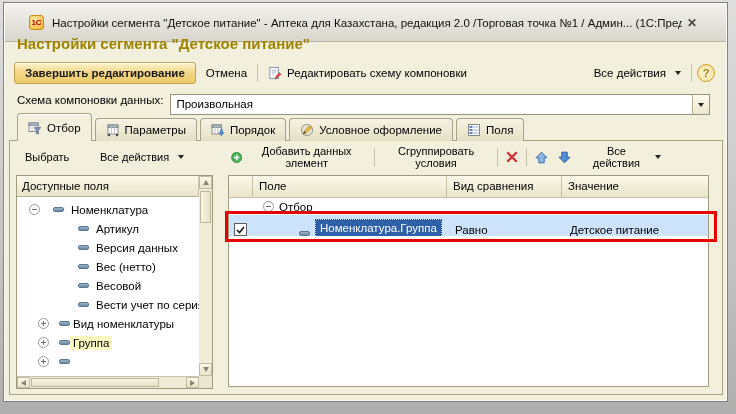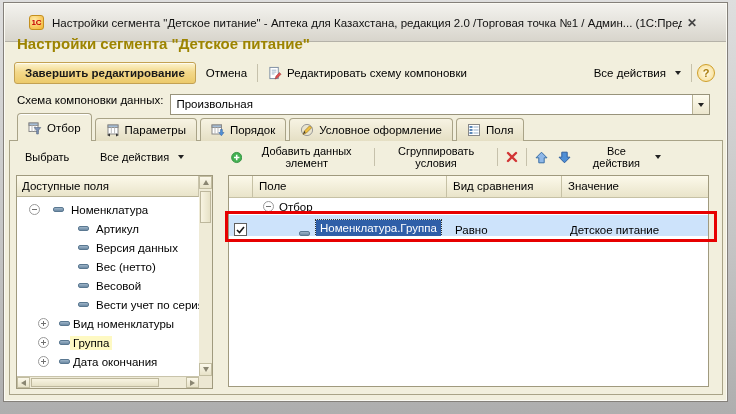--- a/index.html
+++ b/index.html
@@ -300,21 +300,20 @@
           <span class="tlabel">Вид номенклатуры</span>
         </div>
         <div class="trow ind-exp sel" style="top:136px">
           <span class="expander plus"></span>
           <span class="fdash"></span>
           <span class="tlabel">Группа</span>
         </div>
         <div class="trow ind-exp" style="top:155px">
           <span class="expander plus"></span>
           <span class="fdash"></span>
-          <span class="tlabel">Дата окончания</span>
         </div>
       </div>
 
       <div class="vscroll">
         <span class="sbtn up">
             <span class="tri-up"></span>
           </span>
         <span class="sthumb"></span>
         <span class="sbtn down">
             <span class="tri-down"></span>

